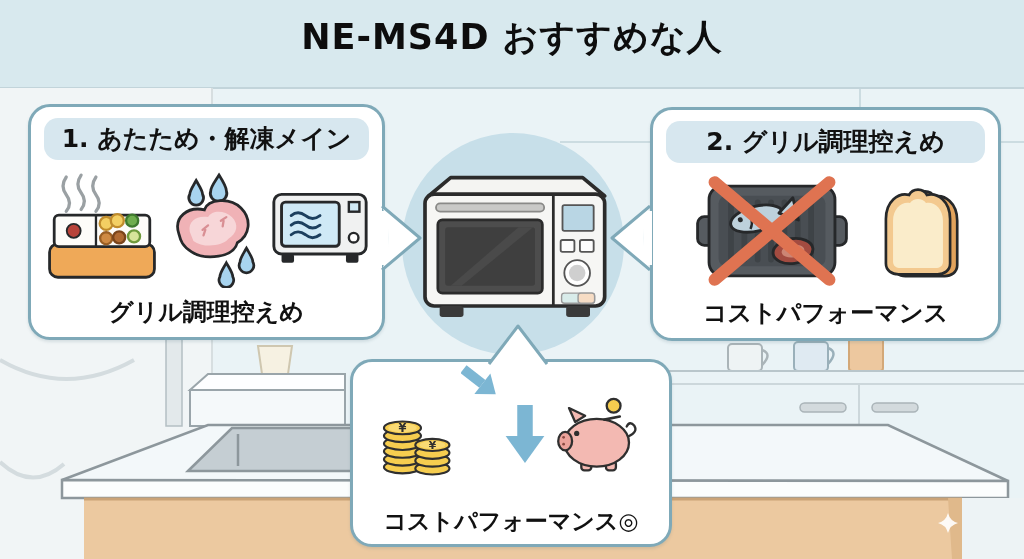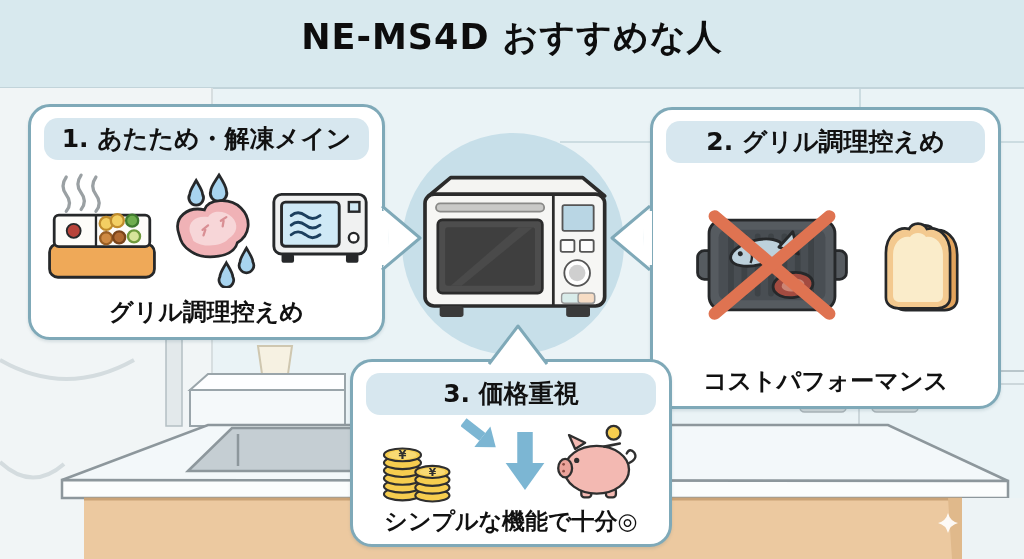--- a/index.html
+++ b/index.html
@@ -22,21 +22,21 @@
     position:absolute;left:402px;top:133px;width:222px;height:222px;border-radius:50%;
     background:#c7dfe9;z-index:1;
   }
   
   .box{
     position:absolute;background:#fff;border:3px solid #7fa9b8;border-radius:22px;
     box-shadow:0 2px 3px rgba(90,120,135,.18);z-index:3;
     display:flex;flex-direction:column;align-items:center;
   }
   .box1{left:28px;top:104px;width:357px;height:236px;}
-  .box2{left:650px;top:107px;width:351px;height:302px;}
+  .box2{left:650px;top:107px;width:351px;height:234px;}
   .box3{left:350px;top:359px;width:322px;height:188px;}
   .pill{
     background:#d7e7ef;border-radius:14px;font-weight:700;text-align:center;
     width:calc(100% - 26px);margin-top:11px;padding:5px 16px 6px;font-size:25px;line-height:1.25;
   }
   .icons{display:flex;align-items:center;justify-content:center;flex:1;}
   .caption{font-weight:700;font-size:24px;text-align:center;margin-bottom:12px;line-height:1.1;}
   .box3 .caption{font-size:23px;margin-bottom:10px;}
   
   .tail{position:absolute;z-index:4;}
@@ -202,21 +202,20 @@
       <svg width="82" height="105" viewBox="0 0 92 112" style="margin-left:26px;">
         <path d="M18,44 C18,24 32,14 44,17 C48,9 60,9 64,17 C76,14 90,24 90,44 L90,94 C90,102 83,106 76,106 L32,106 C25,106 18,102 18,94 Z" fill="#e2a35c" stroke="#26282a" stroke-width="3"></path>
         <path d="M10,42 C10,22 24,12 36,15 C40,7 52,7 56,15 C68,12 82,22 82,42 L82,92 C82,100 75,104 68,104 L24,104 C17,104 10,100 10,92 Z" fill="#f3c98f" stroke="#26282a" stroke-width="3"></path>
         <path d="M18,44 C18,30 28,22 37,24 C41,18 51,18 55,24 C64,22 74,30 74,44 L74,90 C74,95 70,97 66,97 L26,97 C22,97 18,95 18,90 Z" fill="#faecca"></path>
       </svg>
     </div>
     <div class="caption">コストパフォーマンス</div>
   </div>
 
   <div class="box box3">
-    <div class="pill">3. 価格重視</div>
     <div class="icons">
       <svg width="86" height="84" viewBox="0 0 110 118">
         <g fill="#f6cd4f" stroke="#2f2f2f" stroke-width="3">
           <ellipse cx="36" cy="104" rx="26" ry="9"></ellipse>
             <ellipse cx="36" cy="93" rx="26" ry="9"></ellipse>
           <ellipse cx="36" cy="82" rx="26" ry="9"></ellipse>
             <ellipse cx="36" cy="71" rx="26" ry="9"></ellipse>
           <ellipse cx="36" cy="60" rx="26" ry="9"></ellipse>
             <ellipse cx="36" cy="49" rx="26" ry="9"></ellipse>
         </g>
@@ -248,21 +247,21 @@
         <rect x="74" y="84" width="13" height="12" rx="4" fill="#f3b9b2" stroke="#2f2f2f" stroke-width="3"></rect>
         <path d="M34,33 L26,15 L47,25 Z" fill="#f3b9b2" stroke="#2f2f2f" stroke-width="3" stroke-linejoin="round"></path>
         <ellipse cx="62" cy="60" rx="42" ry="31" fill="#f3b9b2" stroke="#2f2f2f" stroke-width="3"></ellipse>
         <path d="M72,30 L92,26" stroke="#2f2f2f" stroke-width="3.5" stroke-linecap="round"></path>
         <ellipse cx="21" cy="58" rx="9" ry="12" fill="#eba39b" stroke="#2f2f2f" stroke-width="3"></ellipse>
         <circle cx="19" cy="53" r="1.8" fill="#8a4a42"></circle>
         <circle cx="19" cy="62" r="1.8" fill="#8a4a42"></circle>
         <circle cx="36" cy="48" r="3.4" fill="#2f2f2f"></circle>
       </svg>
     </div>
-    <div class="caption">シンプルな機能で十分◎</div>
+    <div class="caption">コストパフォーマンス◎</div>
   </div>
 
   <svg class="tail tail1" width="42" height="66" viewBox="0 0 42 66">
     <rect x="0" y="6" width="8" height="54" fill="#ffffff"></rect>
     <path d="M2,1 L40,33 L2,65 Q15,33 2,1 Z" fill="#ffffff"></path>
     <path d="M2,1 L40,33 L2,65" fill="none" stroke="#7fa9b8" stroke-width="3" stroke-linejoin="round"></path>
   </svg>
   <svg class="tail tail2" width="42" height="66" viewBox="0 0 42 66">
     <rect x="34" y="6" width="8" height="54" fill="#ffffff"></rect>
     <path d="M40,1 L2,33 L40,65 Q27,33 40,1 Z" fill="#ffffff"></path>

